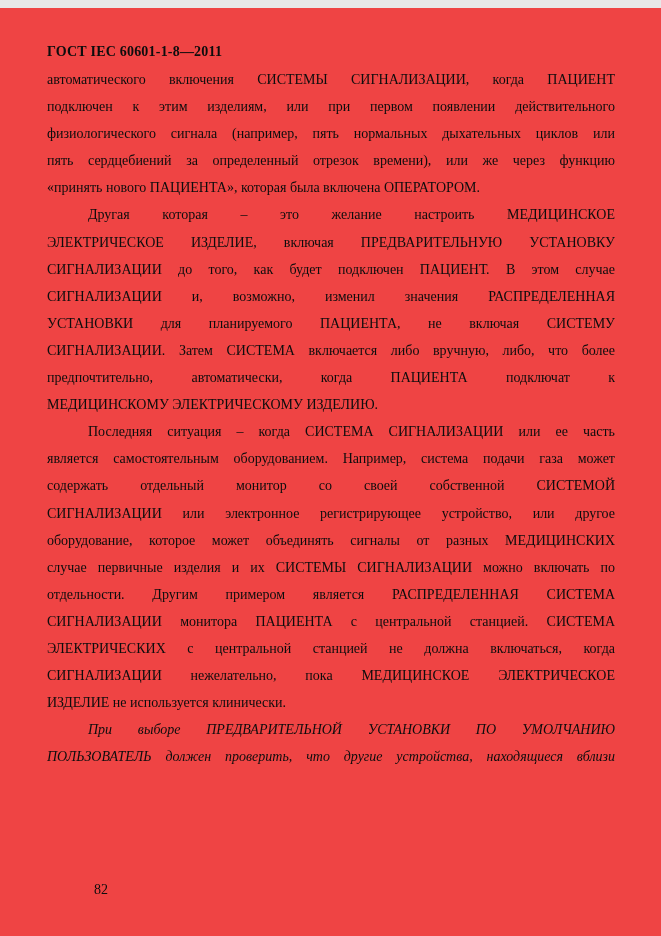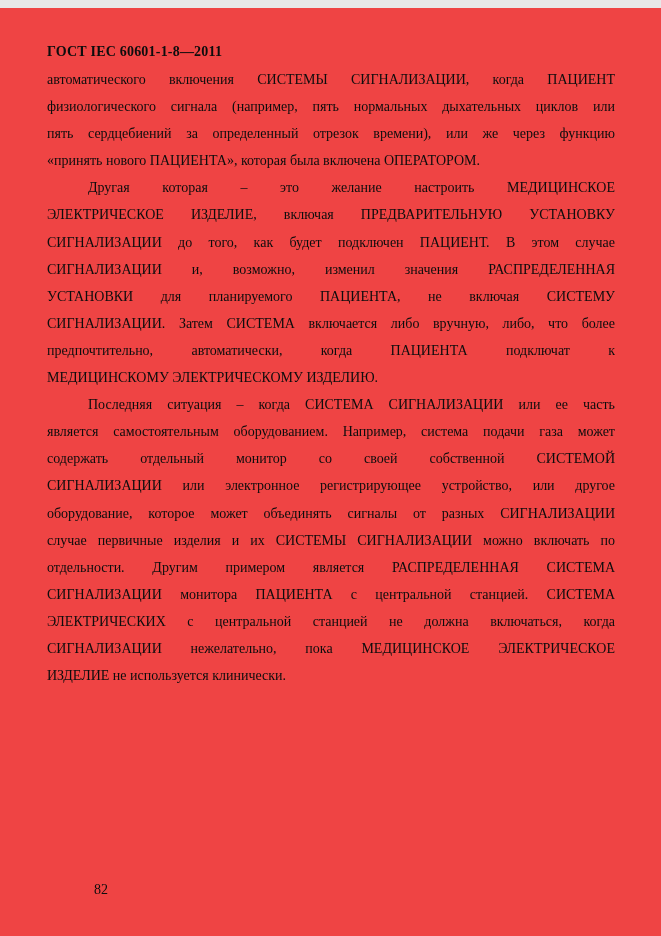--- a/index.html
+++ b/index.html
@@ -64,43 +64,48 @@
 </style>
 </head>
 <body>
 
 <div class="page">
   <div class="doc-header">ГОСТ IEC 60601-1-8—2011</div>
 
   <div class="doc-body">
       <div class="para">
         <div class="line">автоматического включения СИСТЕМЫ СИГНАЛИЗАЦИИ, когда ПАЦИЕНТ</div>
+        <div class="line">подключен к этим изделиям, или при первом появлении действительного</div>
         <div class="line">физиологического сигнала (например, пять нормальных дыхательных циклов или</div>
         <div class="line">пять сердцебиений за определенный отрезок времени), или же через функцию</div>
         <div class="line last">«принять нового ПАЦИЕНТА», которая была включена ОПЕРАТОРОМ.</div>
       </div>
       <div class="para">
         <div class="line indent">Другая которая – это желание настроить МЕДИЦИНСКОЕ</div>
         <div class="line">ЭЛЕКТРИЧЕСКОЕ ИЗДЕЛИЕ, включая ПРЕДВАРИТЕЛЬНУЮ УСТАНОВКУ</div>
         <div class="line">СИГНАЛИЗАЦИИ до того, как будет подключен ПАЦИЕНТ. В этом случае</div>
         <div class="line">СИГНАЛИЗАЦИИ и, возможно, изменил значения РАСПРЕДЕЛЕННАЯ</div>
         <div class="line">УСТАНОВКИ для планируемого ПАЦИЕНТА, не включая СИСТЕМУ</div>
         <div class="line">СИГНАЛИЗАЦИИ. Затем СИСТЕМА включается либо вручную, либо, что более</div>
         <div class="line">предпочтительно, автоматически, когда ПАЦИЕНТА подключат к</div>
         <div class="line last">МЕДИЦИНСКОМУ ЭЛЕКТРИЧЕСКОМУ ИЗДЕЛИЮ.</div>
       </div>
       <div class="para">
         <div class="line indent">Последняя ситуация – когда СИСТЕМА СИГНАЛИЗАЦИИ или ее часть</div>
         <div class="line">является самостоятельным оборудованием. Например, система подачи газа может</div>
         <div class="line">содержать отдельный монитор со своей собственной СИСТЕМОЙ</div>
         <div class="line">СИГНАЛИЗАЦИИ или электронное регистрирующее устройство, или другое</div>
-        <div class="line">оборудование, которое может объединять сигналы от разных СИГНАЛИЗАЦИИ</div>
+        <div class="line">оборудование, которое может объединять сигналы от разных МЕДИЦИНСКИХ</div>
         <div class="line">случае первичные изделия и их СИСТЕМЫ СИГНАЛИЗАЦИИ можно включать по</div>
         <div class="line">отдельности. Другим примером является РАСПРЕДЕЛЕННАЯ СИСТЕМА</div>
         <div class="line">СИГНАЛИЗАЦИИ монитора ПАЦИЕНТА с центральной станцией. СИСТЕМА</div>
         <div class="line">ЭЛЕКТРИЧЕСКИХ с центральной станцией не должна включаться, когда</div>
         <div class="line">СИГНАЛИЗАЦИИ нежелательно, пока МЕДИЦИНСКОЕ ЭЛЕКТРИЧЕСКОЕ</div>
         <div class="line last">ИЗДЕЛИЕ не используется клинически.</div>
       </div>
+      <div class="para italic">
+        <div class="line indent">При выборе ПРЕДВАРИТЕЛЬНОЙ УСТАНОВКИ ПО УМОЛЧАНИЮ</div>
+        <div class="line">ПОЛЬЗОВАТЕЛЬ должен проверить, что другие устройства, находящиеся вблизи</div>
+      </div>
     </div>
 
   <div class="page-number">82</div>
 </div>
 
 </body></html>

